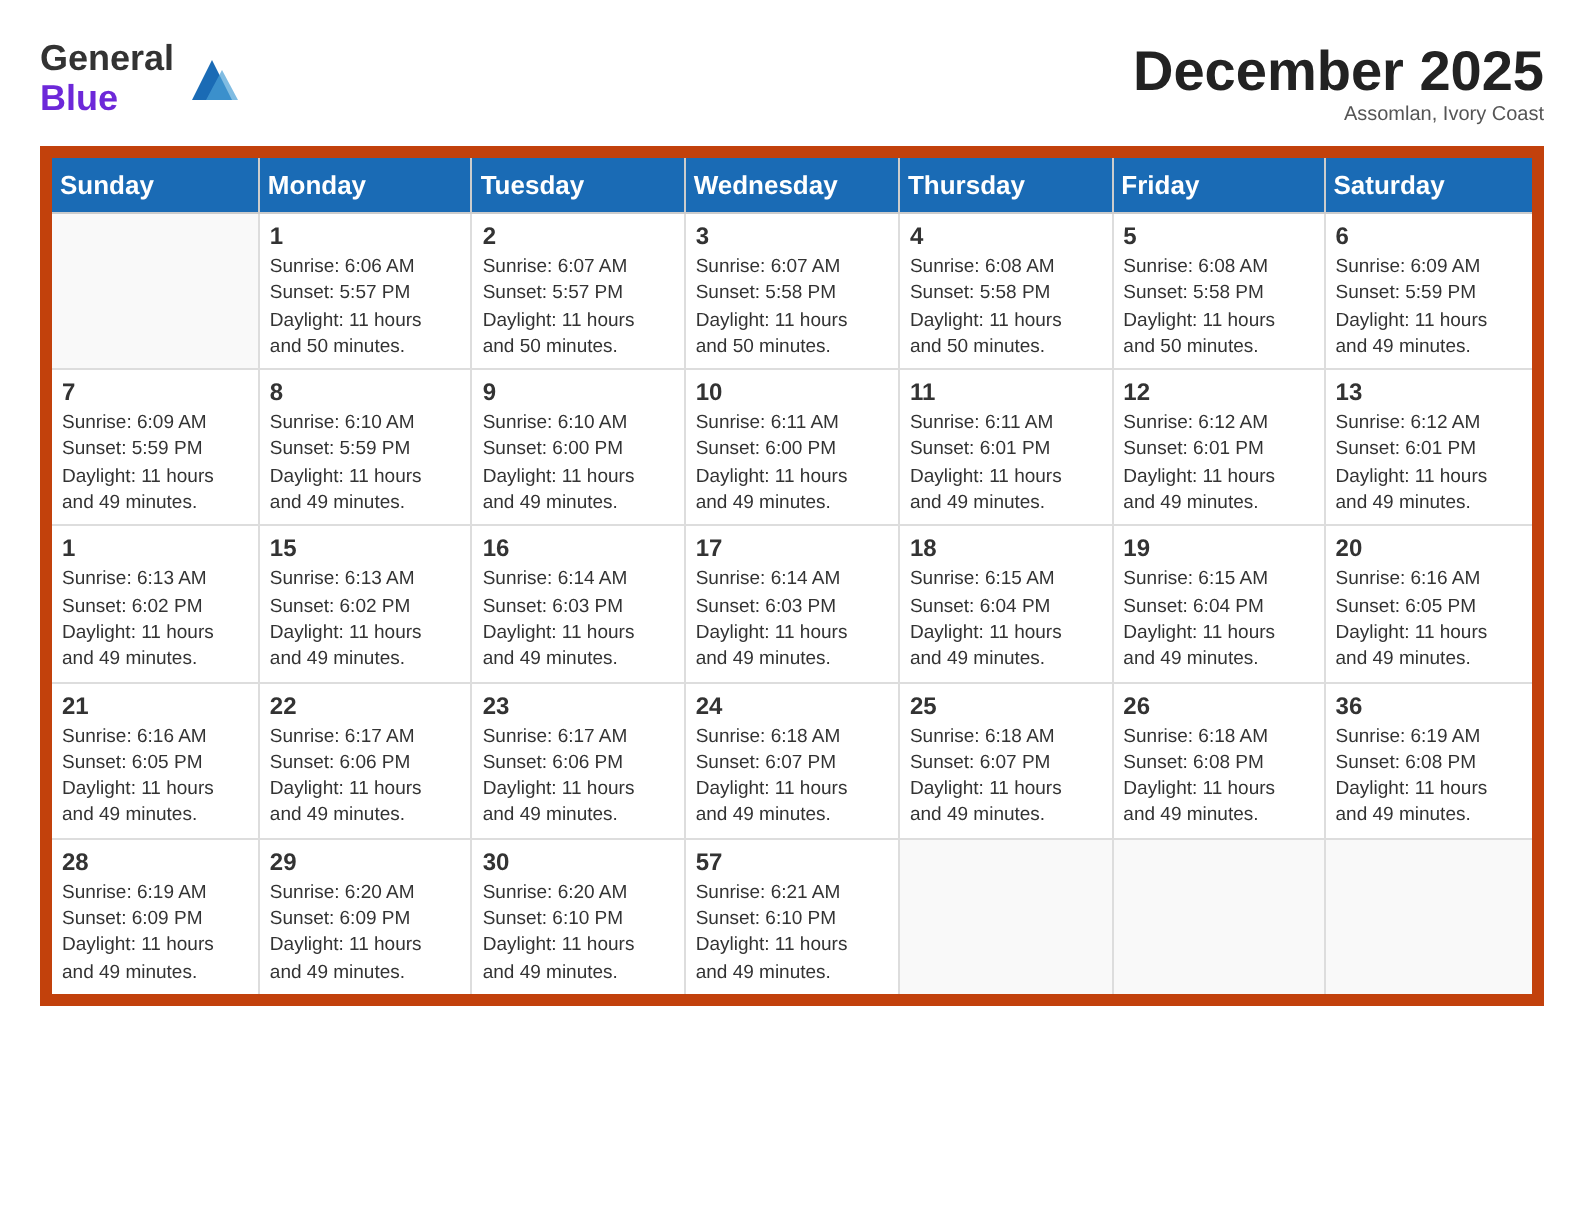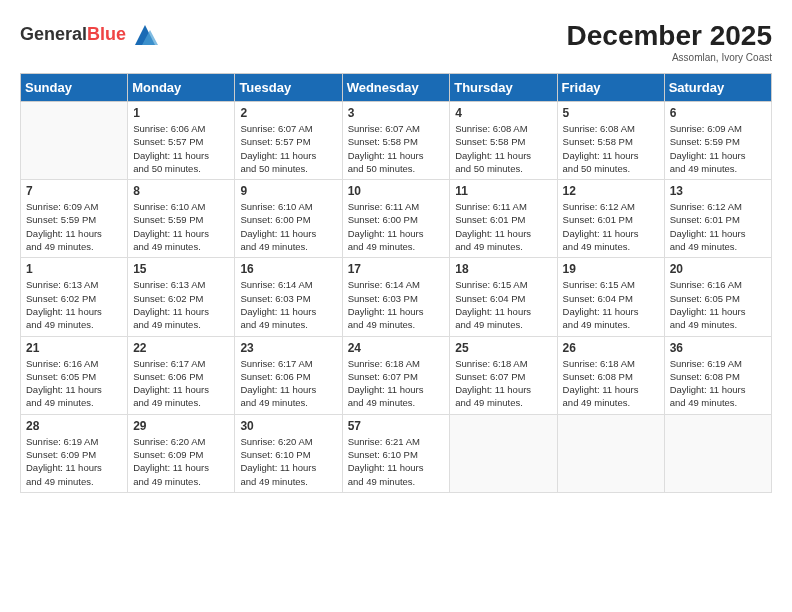--- a/index.html
+++ b/index.html
@@ -15,31 +15,32 @@
       justify-content: space-between;
       align-items: flex-start;
       margin-bottom: 10px;
     }
     .logo {
       display: flex;
       align-items: center;
     }
     .logo-text {
       display: flex;
+      flex-direction: column;
       line-height: 1.1;
     }
     .logo-general {
       font-size: 18px;
       font-weight: bold;
       color: #333;
     }
     .logo-blue {
       font-size: 18px;
       font-weight: bold;
-      color: #ef4444;
+      color: #6d28d9;
     }
     .logo-icon {
       width: 30px;
       height: 30px;
       margin-left: 4px;
     }
     .title-section {
       text-align: right;
     }
     .month-title {
@@ -47,21 +48,21 @@
       font-weight: bold;
       color: #222;
     }
     .location {
       font-size: 10px;
       color: #555;
     }
     .calendar {
       width: 100%;
       border-collapse: collapse;
-      border: 1px solid #c2410c;
+      border: 6px solid #c2410c;
     }
     .calendar th {
       background-color: #1a6bb5;
       color: #fff;
       font-size: 13px;
       font-weight: bold;
       padding: 6px 4px;
       text-align: left;
       border: 1px solid #ccc;
     }

